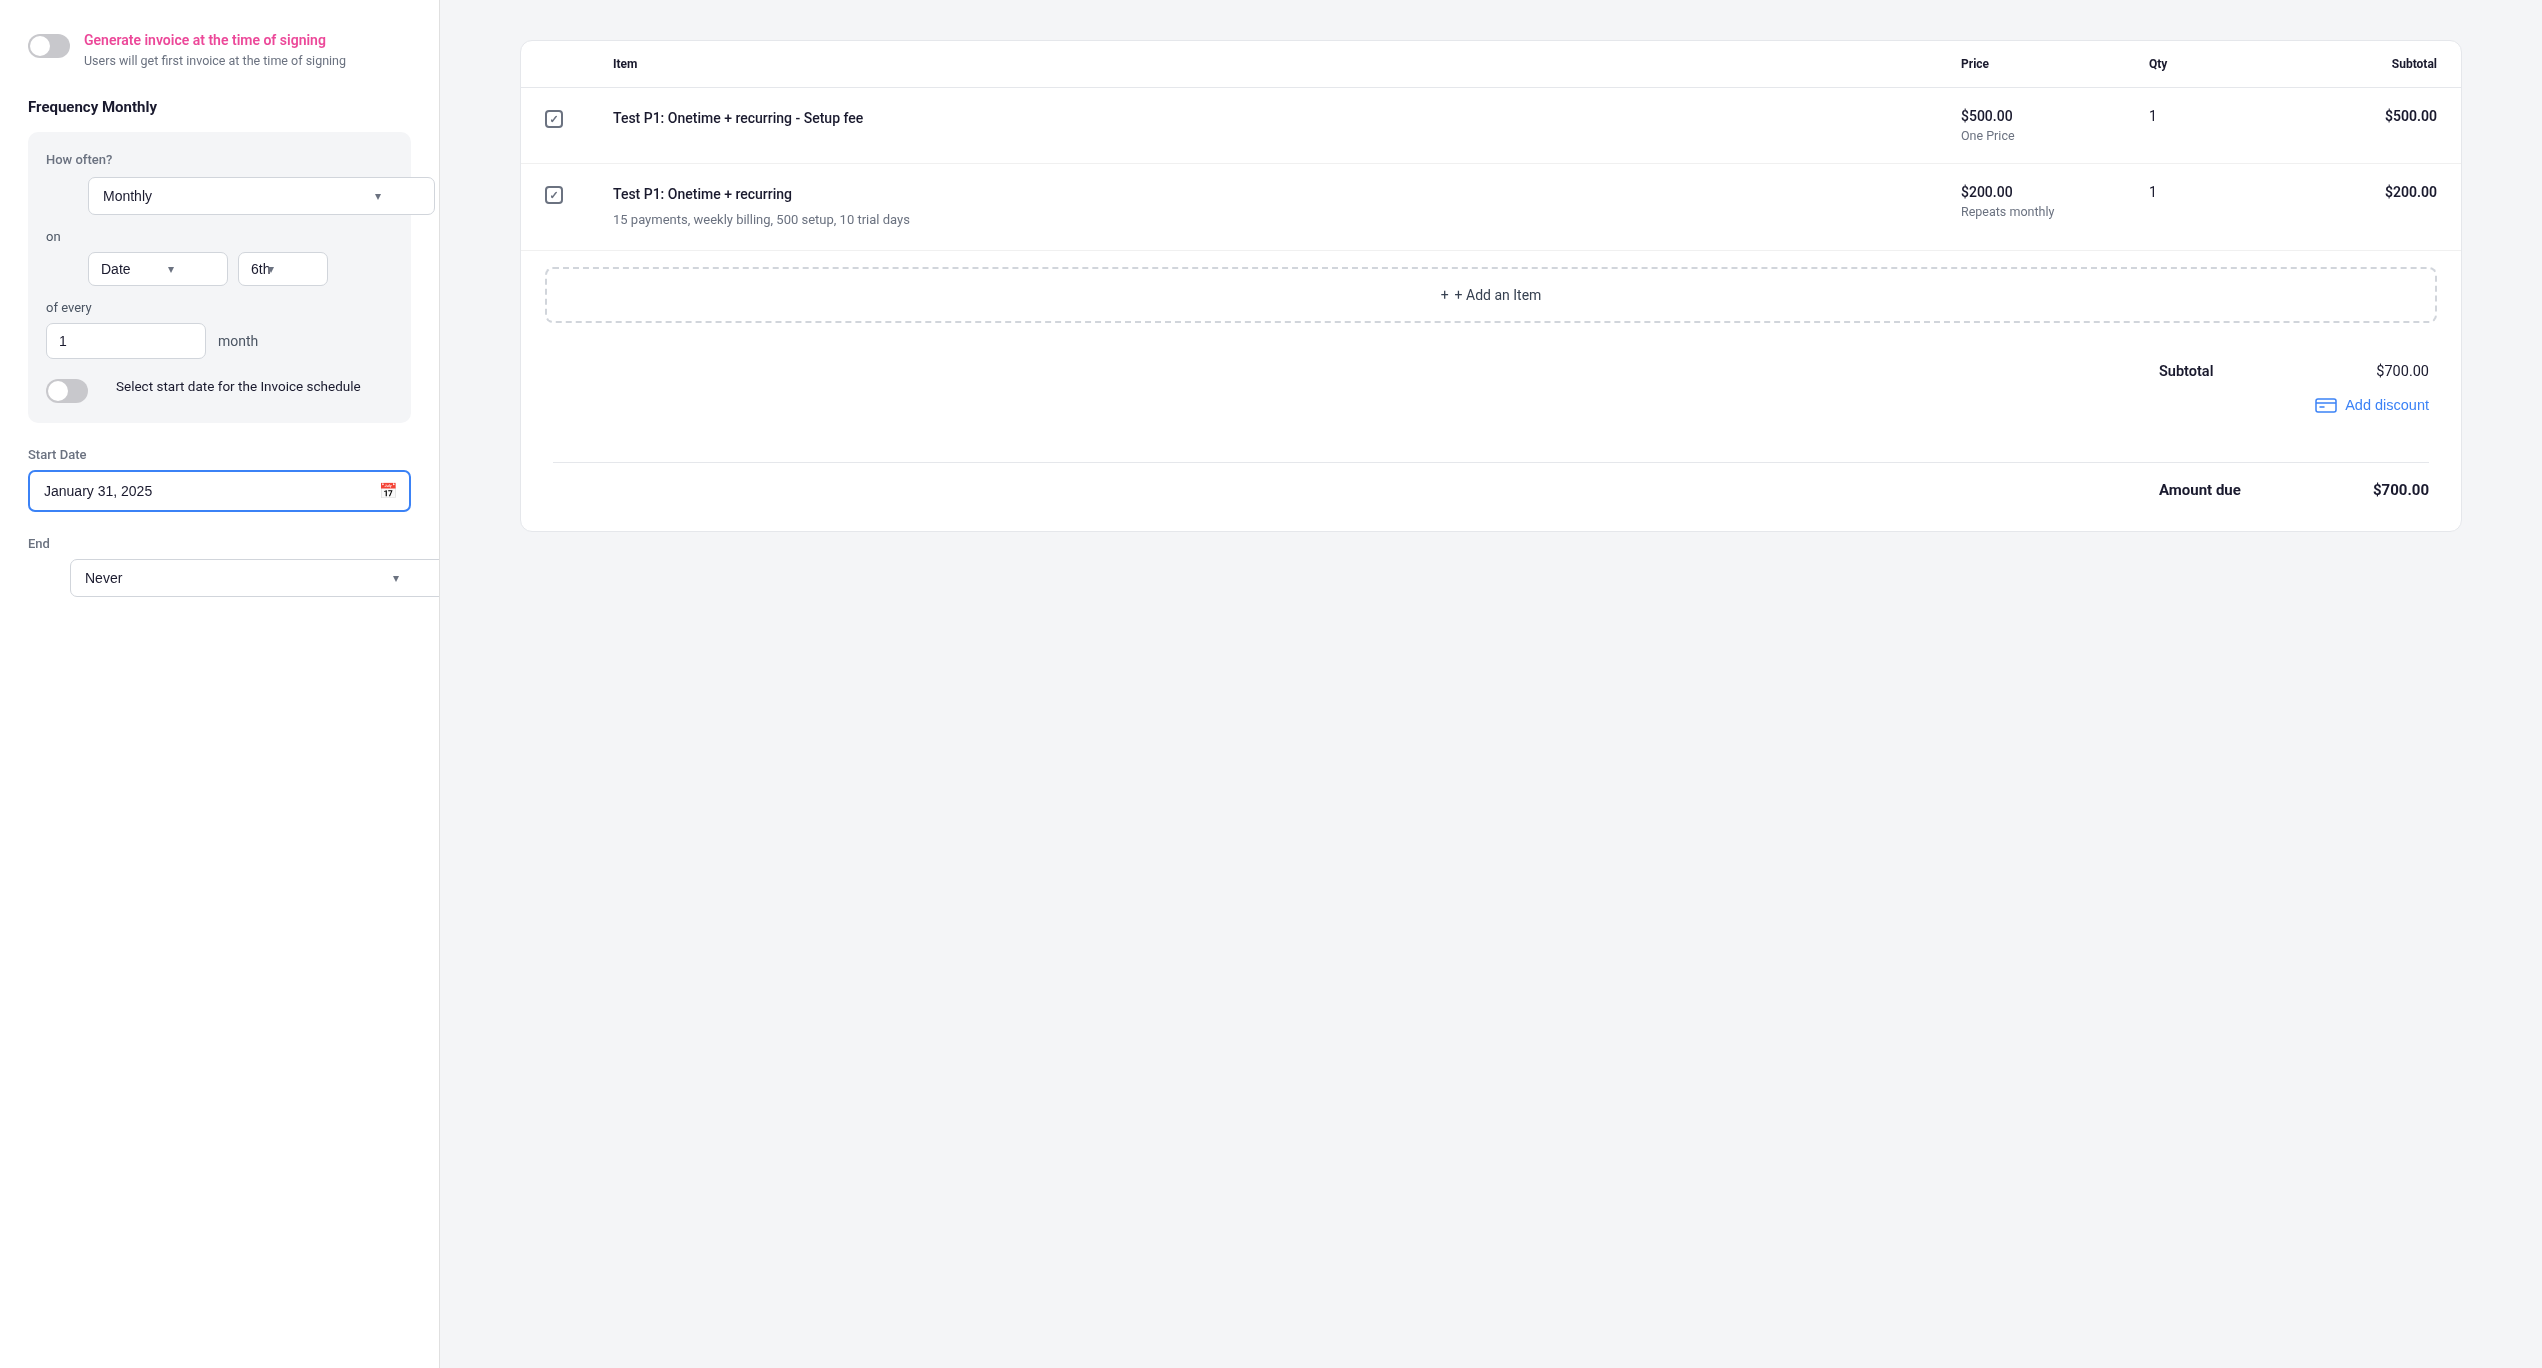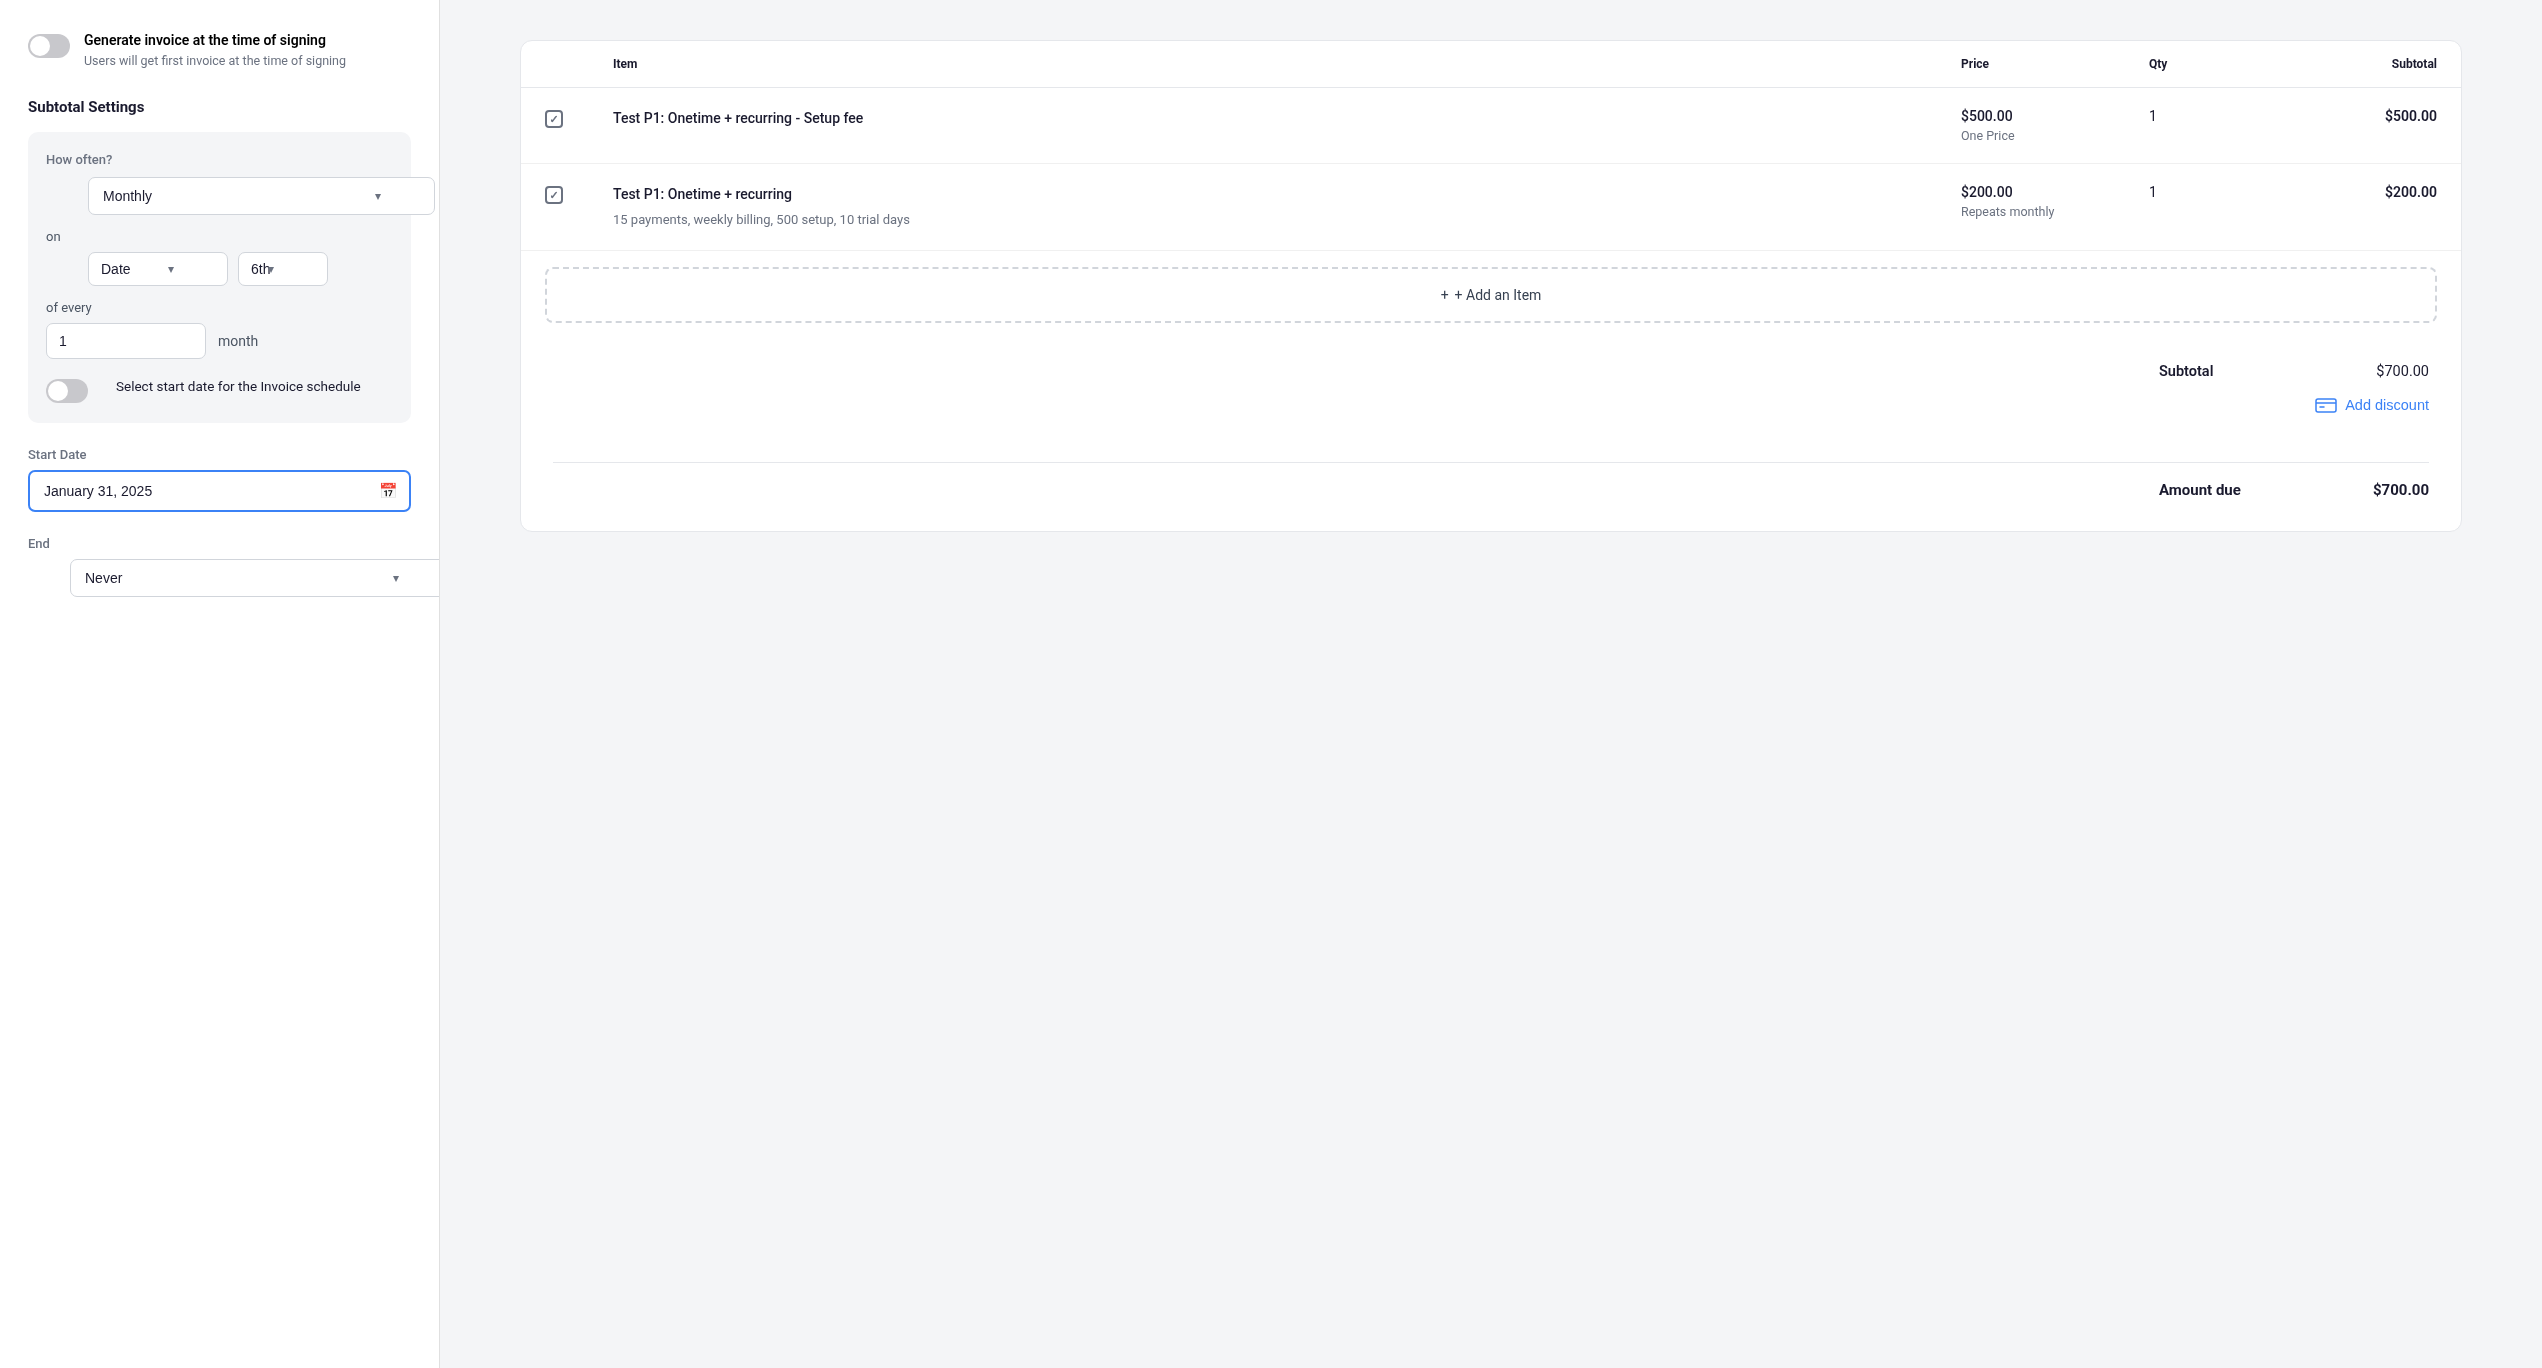--- a/index.html
+++ b/index.html
@@ -47,21 +47,21 @@
       background: #fff;
       border-radius: 50%;
       top: 2px;
       left: 2px;
       transition: left 0.2s;
     }
 
     .toggle-text-block .toggle-title {
       font-weight: 600;
       font-size: 14px;
-      color: #000000;
+      color: #ec4899;
       margin-bottom: 4px;
     }
     .toggle-text-block .toggle-desc {
       font-size: 12.5px;
       color: #6b7280;
       line-height: 1.4;
     }
 
     .section-title {
       font-weight: 700;
@@ -417,21 +417,21 @@
 <div class="left-panel">
 
   <div class="toggle-row">
     <div class="toggle-switch off"></div>
     <div class="toggle-text-block">
       <div class="toggle-title">Generate invoice at the time of signing</div>
       <div class="toggle-desc">Users will get first invoice at the time of signing</div>
     </div>
   </div>
 
-  <div class="section-title">Subtotal Settings</div>
+  <div class="section-title">Frequency Monthly</div>
 
   <div class="freq-card">
     <div class="freq-label">How often?</div>
 
     <div class="select-wrapper">
       <select>
         <option>Monthly</option>
         <option>Weekly</option>
         <option>Daily</option>
         <option>Yearly</option>

